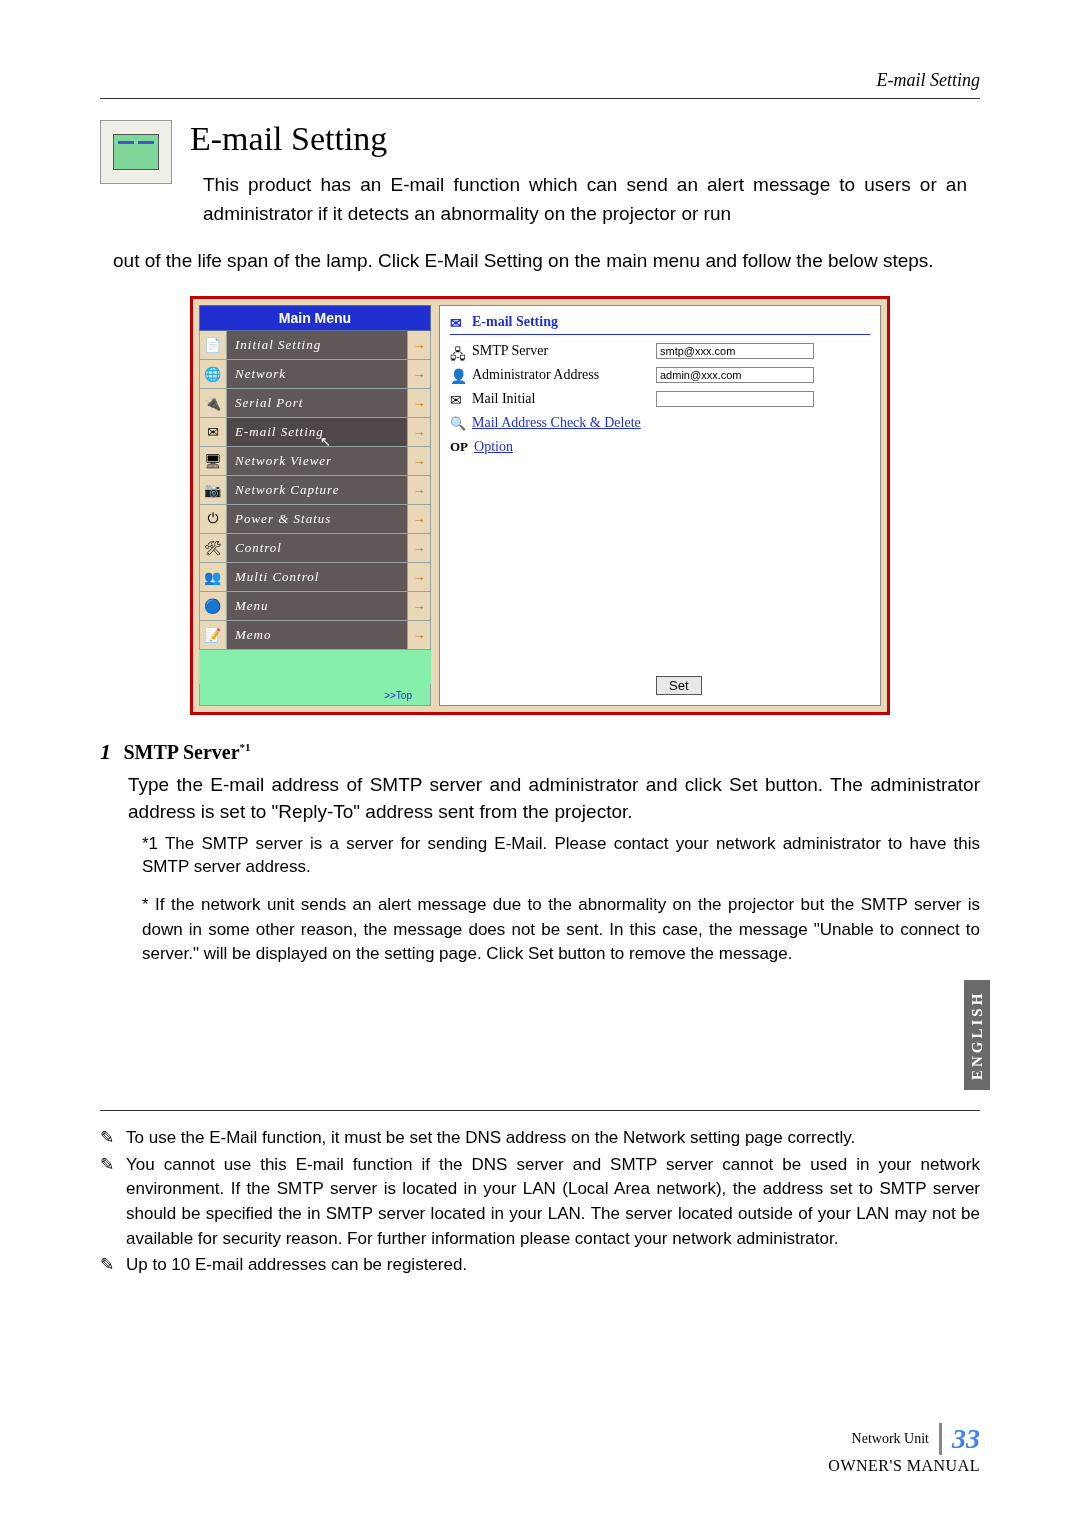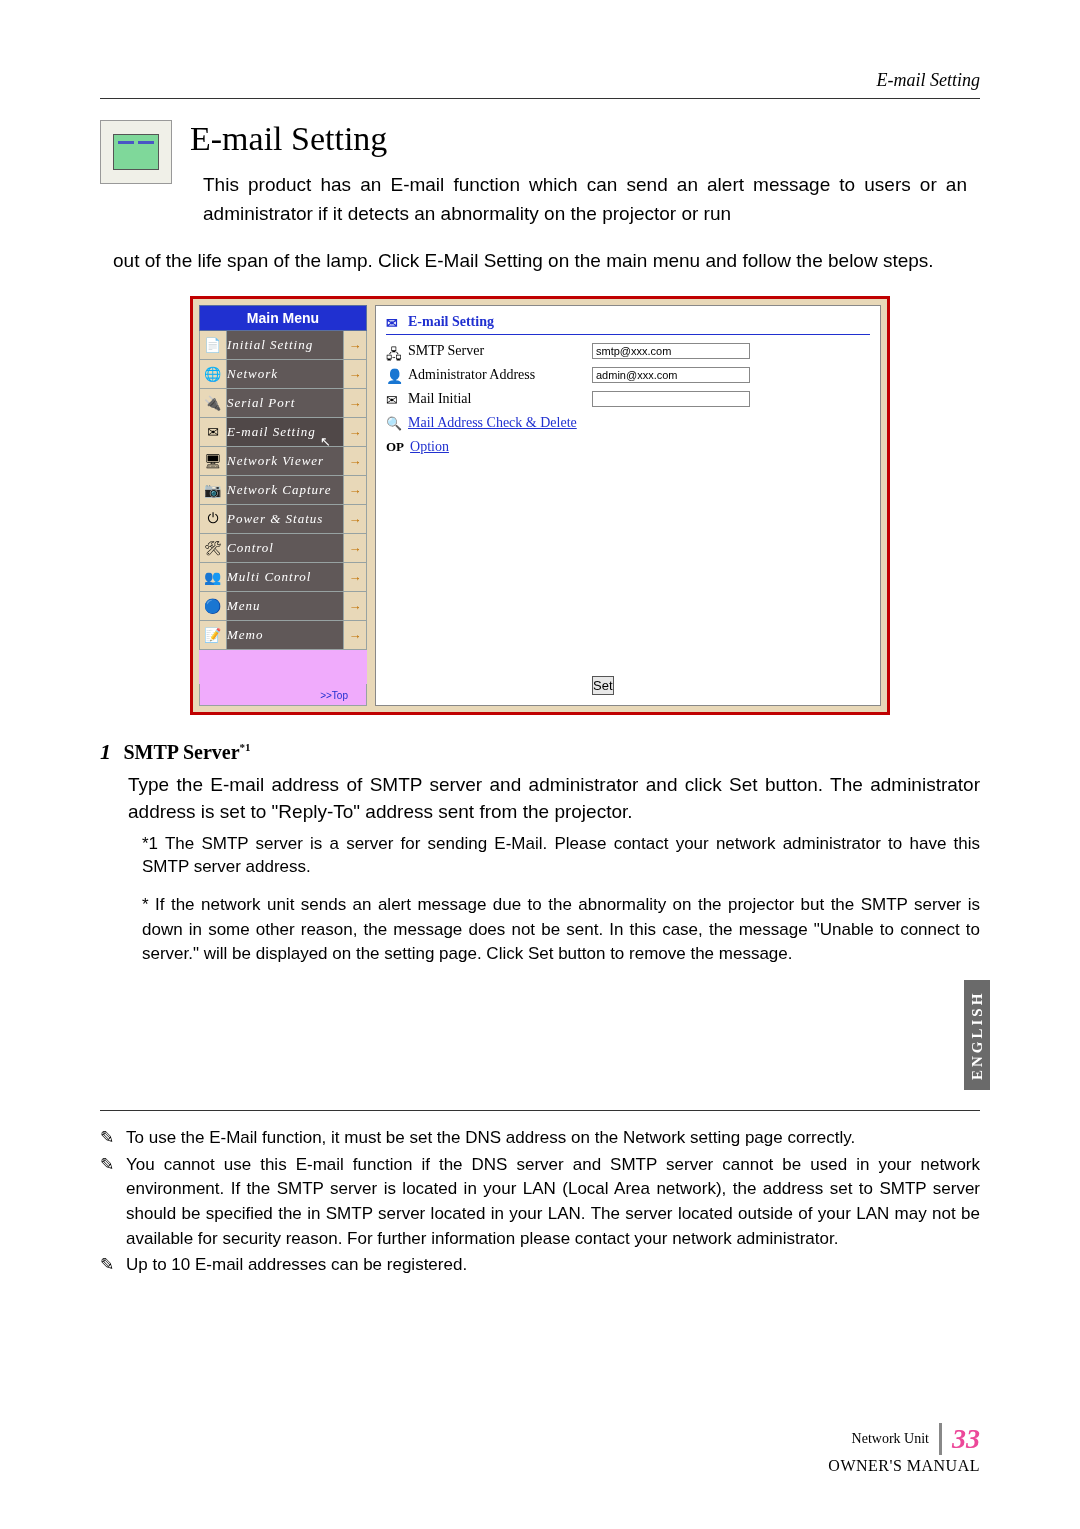--- a/index.html
+++ b/index.html
@@ -101,22 +101,22 @@
     padding: 6px;
     box-sizing: border-box;
     font-family: Verdana, Arial, sans-serif;
     font-size: 13px;
   }
   .shot-inner {
     display: flex;
     gap: 8px;
   }
   .main-menu {
-    width: 168px;
-    background: #f0abfc;
+    width: 232px;
+    background: #86efac;
   }
   .main-menu-header {
     background: #2030d0;
     color: #fff;
     text-align: center;
     font-weight: bold;
     padding: 4px 0;
     border: 1px solid #5a6fa0;
     font-size: 14px;
   }
@@ -142,21 +142,21 @@
     font-size: 14px;
   }
   .menu-label-box {
     flex: 1;
     height: 100%;
     display: flex;
     align-items: center;
     background: #605858;
     color: #fff;
     font-style: italic;
-    padding-left: 0;
+    padding-left: 8px;
     font-family: 'Comic Sans MS', cursive;
     letter-spacing: 1px;
     font-size: 13px;
   }
   .menu-arrow {
     width: 22px;
     height: 100%;
     display: flex;
     align-items: center;
     justify-content: center;
@@ -232,21 +232,21 @@
     display: flex;
     align-items: center;
     gap: 6px;
   }
   .set-btn {
     align-self: flex-start;
     margin-left: 206px;
     margin-top: auto;
     border: 1px solid #555;
     background: #e8e8e8;
-    padding: 1px 0;
+    padding: 1px 12px;
     font-size: 13px;
     cursor: pointer;
     font-family: Arial, sans-serif;
   }
   .step {
     margin: 18px 0 0 0;
     font-family: Arial, Helvetica, sans-serif;
   }
   .step-num {
     font-family: Georgia, serif;
@@ -335,21 +335,21 @@
   .page-footer .line1 {
     display: flex;
     align-items: center;
     justify-content: flex-end;
     gap: 10px;
   }
   .page-footer .pn {
     font-size: 28px;
     font-weight: bold;
     font-style: italic;
-    color: #ec4899;
+    color: #3b82f6;
     border-left: 3px solid #888;
     padding-left: 10px;
   }
   .page-footer .nu {
     font-size: 14px;
   }
   .page-footer .om {
     font-size: 16px;
     letter-spacing: 0.5px;
     margin-top: 2px;

